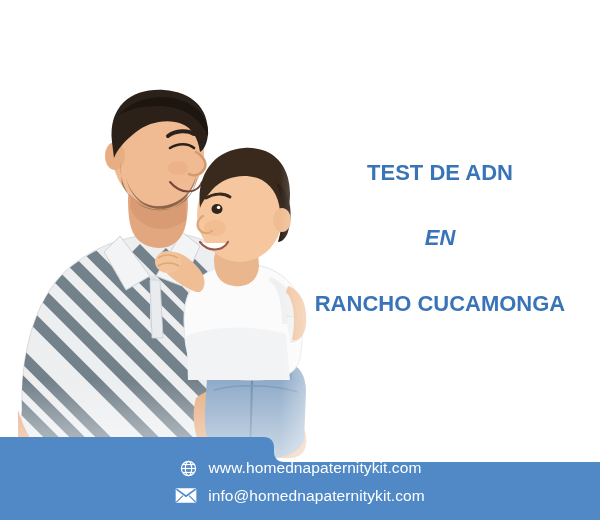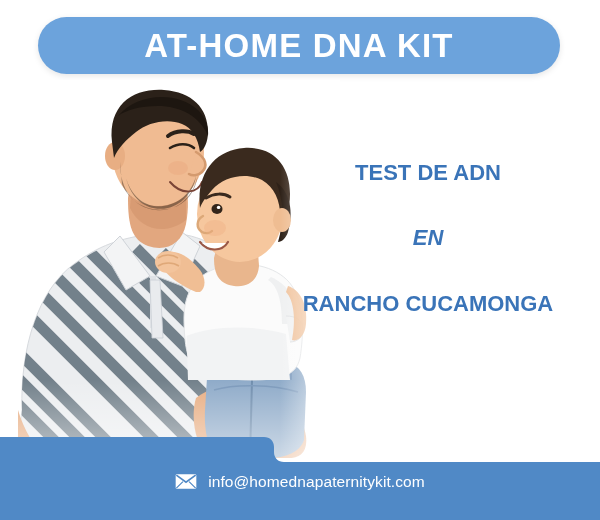--- a/index.html
+++ b/index.html
@@ -52,21 +52,21 @@
   }
   .photo-wrap svg {
     display: block;
     width: 340px;
     height: 378px;
   }
 
   
   .text-block {
     position: absolute;
-    left: 278px;
+    left: 290px;
     top: 160px;
     width: 300px;
     text-align: center;
   }
   .text-line {
     color: #3a74b8;
     font-weight: bold;
     line-height: 1.15;
     white-space: nowrap;
   }
@@ -126,23 +126,20 @@
     font-size: 15.5px;
     font-weight: normal;
     letter-spacing: 0.1px;
   }
 </style>
 </head>
 <body>
 
 <div id="banner">
 
-  <div class="header-pill">
-    <div class="header-title">AT-HOME DNA KIT</div>
-  </div>
 
   <div class="photo-wrap">
     <svg viewBox="0 0 340 378" xmlns="http://www.w3.org/2000/svg" aria-hidden="true">
       <defs>
         <linearGradient id="fadeBottom" x1="0" y1="0" x2="0" y2="1">
           <stop offset="0%" stop-color="#ffffff" stop-opacity="0"></stop>
           <stop offset="100%" stop-color="#ffffff" stop-opacity="1"></stop>
         </linearGradient>
         <linearGradient id="fadeRight" x1="0" y1="0" x2="1" y2="0">
           <stop offset="0%" stop-color="#ffffff" stop-opacity="0"></stop>
@@ -301,20 +298,34 @@
     <div class="text-line line-3">RANCHO CUCAMONGA</div>
   </div>
 
   <div class="footer">
     <svg class="footer-shape" viewBox="0 0 600 90" xmlns="http://www.w3.org/2000/svg" aria-hidden="true">
       <path d="M0 7 L264 7 C270 7 274 11 274 17 L274 22 C274 28 278 32 284 32
                L600 32 L600 90 L0 90 Z" fill="#5089c6"></path>
     </svg>
 
     <div class="footer-content">
+      <div class="footer-row row-1">
+        <div class="footer-item">
+          <span class="footer-icon">
+            <svg width="19" height="19" viewBox="0 0 24 24" fill="none" stroke="#ffffff" stroke-width="1.5">
+              <circle cx="12" cy="12" r="9"></circle>
+              <ellipse cx="12" cy="12" rx="4" ry="9"></ellipse>
+              <line x1="3" y1="12" x2="21" y2="12"></line>
+              <line x1="4.6" y1="7" x2="19.4" y2="7"></line>
+              <line x1="4.6" y1="17" x2="19.4" y2="17"></line>
+            </svg>
+          </span>
+          <span class="footer-text">www.homednapaternitykit.com</span>
+        </div>
+      </div>
 
       <div class="footer-row row-2">
 
         <div class="footer-item">
           <span class="footer-icon">
             <svg width="22" height="17" viewBox="0 0 26 19">
               <rect x="0.8" y="0.8" width="24.4" height="17.4" rx="1.6" fill="#ffffff"></rect>
               <path d="M1.6 2 L13 10.4 L24.4 2" fill="none" stroke="#5089c6" stroke-width="2"></path>
               <path d="M1.6 17.4 L9.4 9.6 M24.4 17.4 L16.6 9.6" fill="none" stroke="#5089c6" stroke-width="1.4"></path>
             </svg>

